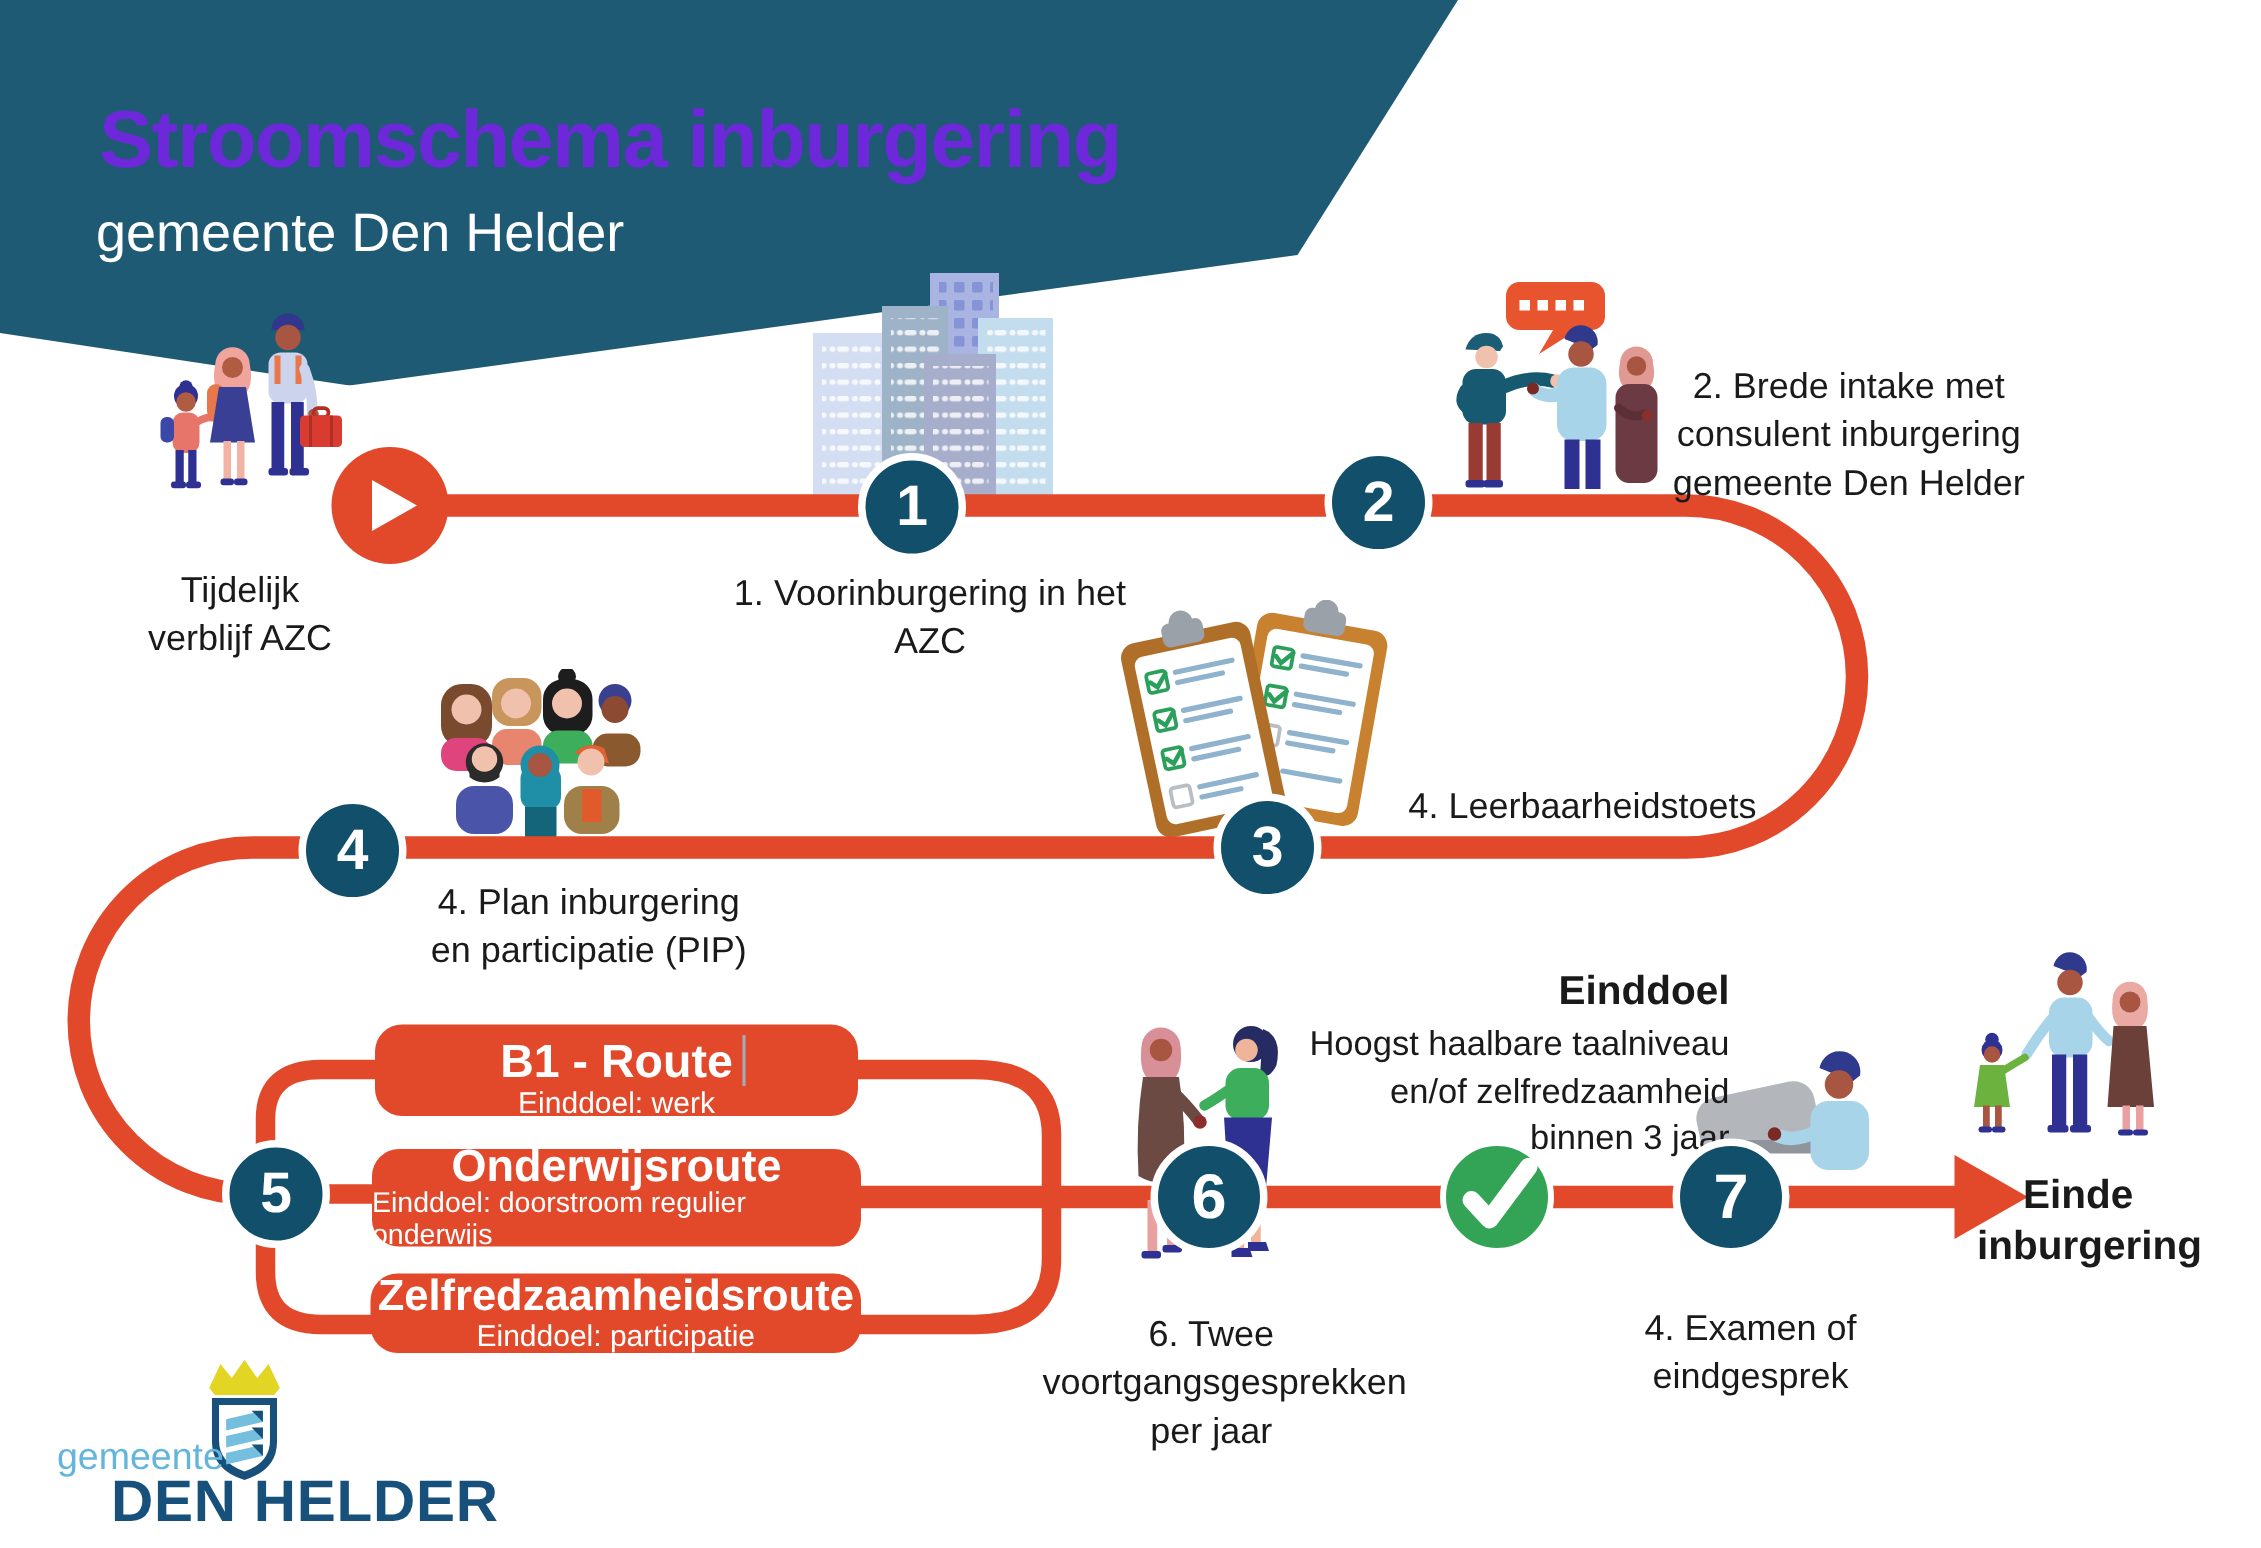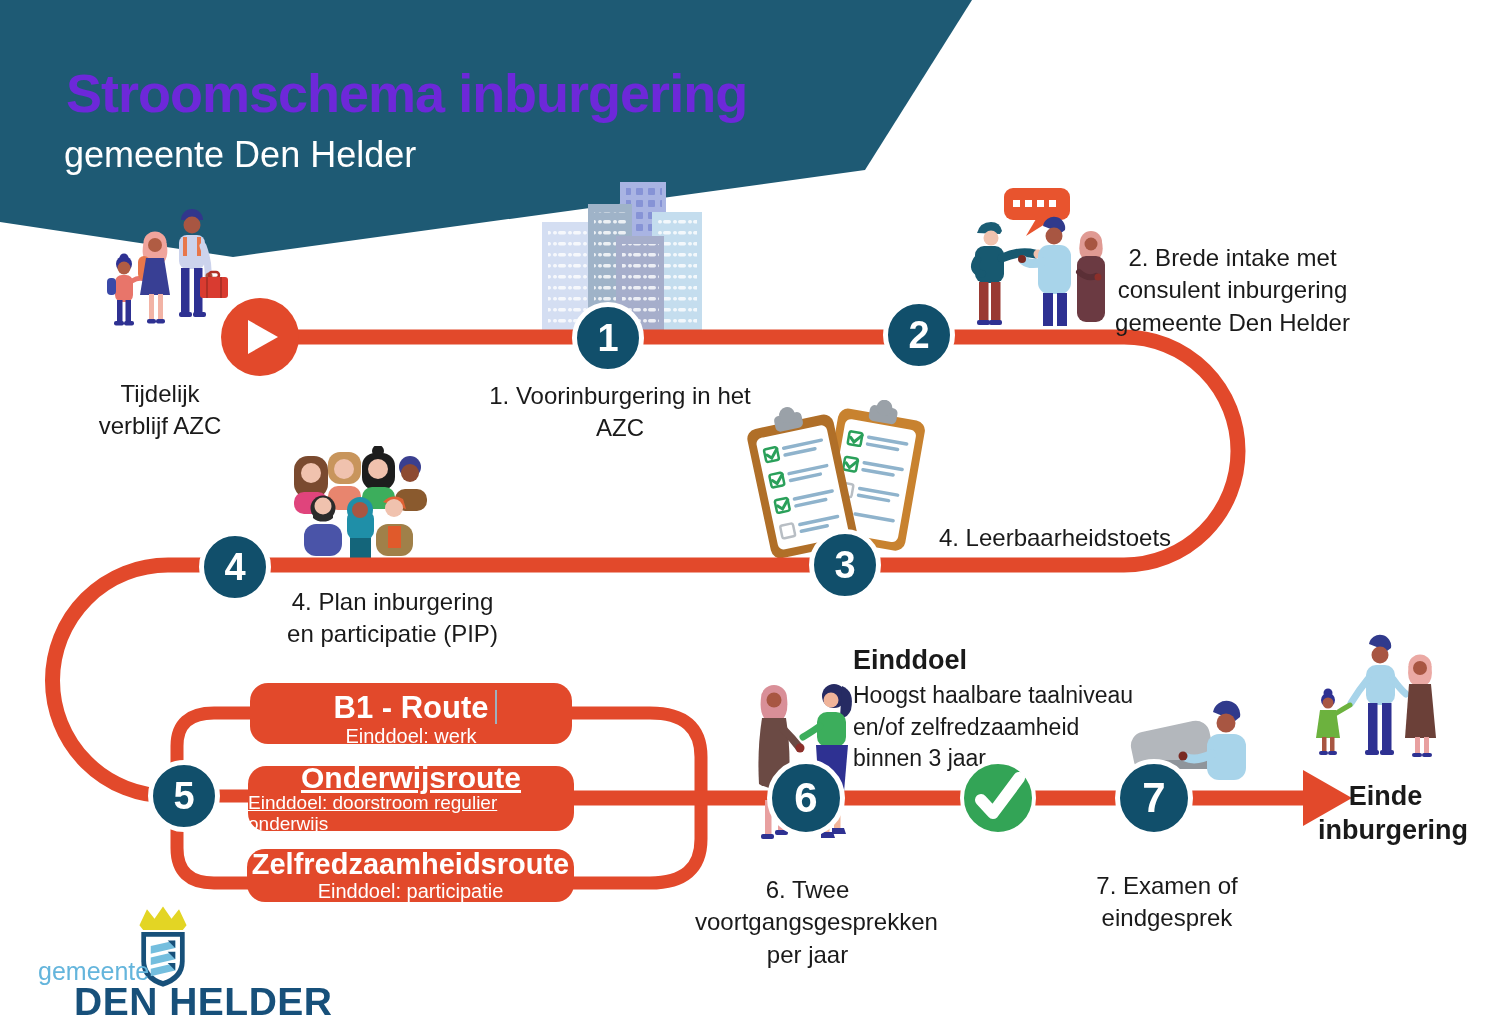--- a/index.html
+++ b/index.html
@@ -33,26 +33,26 @@
        white-space:pre-line;z-index:3;}
   .lbl.bold{font-weight:800;}
   
   .route-box{position:absolute;background:var(--accent-orange);border-radius:18px;color:#fff;
       display:flex;flex-direction:column;align-items:center;justify-content:center;z-index:3;}
   .route-box .rt{font-weight:800;line-height:1.05;position:relative;}
   .route-box .rs{font-weight:400;line-height:1.1;}
   .cursor-artifact{position:absolute;right:-8px;top:-2px;width:2px;height:34px;background:#9fb0bd;}
   #box-b1{left:250px;top:683px;width:322px;height:61px;}
   #box-b1 .rt{font-size:31px;margin-top:12px;} #box-b1 .rs{font-size:20px;}
-  #box-ond{left:248px;top:766px;width:326px;height:65px;text-decoration:underline;}
+  #box-ond{left:248px;top:766px;width:326px;height:65px;}
   #box-ond .rt{font-size:30px;} #box-ond .rs{font-size:19px;}
   #box-zel{left:247px;top:849px;width:327px;height:53px;}
   #box-zel .rt{font-size:29px;} #box-zel .rs{font-size:20px;}
   
-  .einddoel{position:absolute;left:853px;top:645px;width:300px;text-align:left;z-index:3;}
+  .einddoel{position:absolute;left:853px;top:645px;width:300px;text-align:right;z-index:3;}
   .einddoel .et{font-size:27px;font-weight:800;color:var(--text-dark);}
   .einddoel .eb{font-size:23px;color:var(--text-dark);line-height:1.38;white-space:pre-line;margin-top:4px;}
   
   .logo-gemeente{position:absolute;left:38px;top:957px;width:95px;
       font-size:25px;color:var(--logo-light-blue);z-index:2;}
   .logo-name{position:absolute;left:74px;top:980px;font-size:39px;font-weight:700;
       color:var(--logo-blue);letter-spacing:0.5px;z-index:2;}
 </style>
 </head>
 <body>
@@ -341,21 +341,21 @@
   <div class="lbl" style="left:470px;top:380px;width:300px">1. Voorinburgering in het AZC</div>
   <div class="lbl" style="left:1085px;top:242px;width:295px">2. Brede intake met
 consulent inburgering
 gemeente Den Helder</div>
   <div class="lbl" style="left:930px;top:522px;width:250px">4. Leerbaarheidstoets</div>
   <div class="lbl" style="left:285px;top:586px;width:215px">4. Plan inburgering
 en participatie (PIP)</div>
   <div class="lbl" style="left:695px;top:874px;width:225px">6. Twee
 voortgangsgesprekken
 per jaar</div>
-  <div class="lbl" style="left:1037px;top:870px;width:260px">7. Examen of eindgesprek</div>
+  <div class="lbl" style="left:1037px;top:870px;width:260px">4. Examen of eindgesprek</div>
 
   <div class="einddoel">
     <div class="et">Einddoel</div>
     <div class="eb">Hoogst haalbare taalniveau
 en/of zelfredzaamheid
 binnen 3 jaar</div>
   </div>
 
   <div class="lbl bold" style="left:1318px;top:780px;width:135px;font-size:27px;line-height:1.25">Einde
 inburgering</div>

